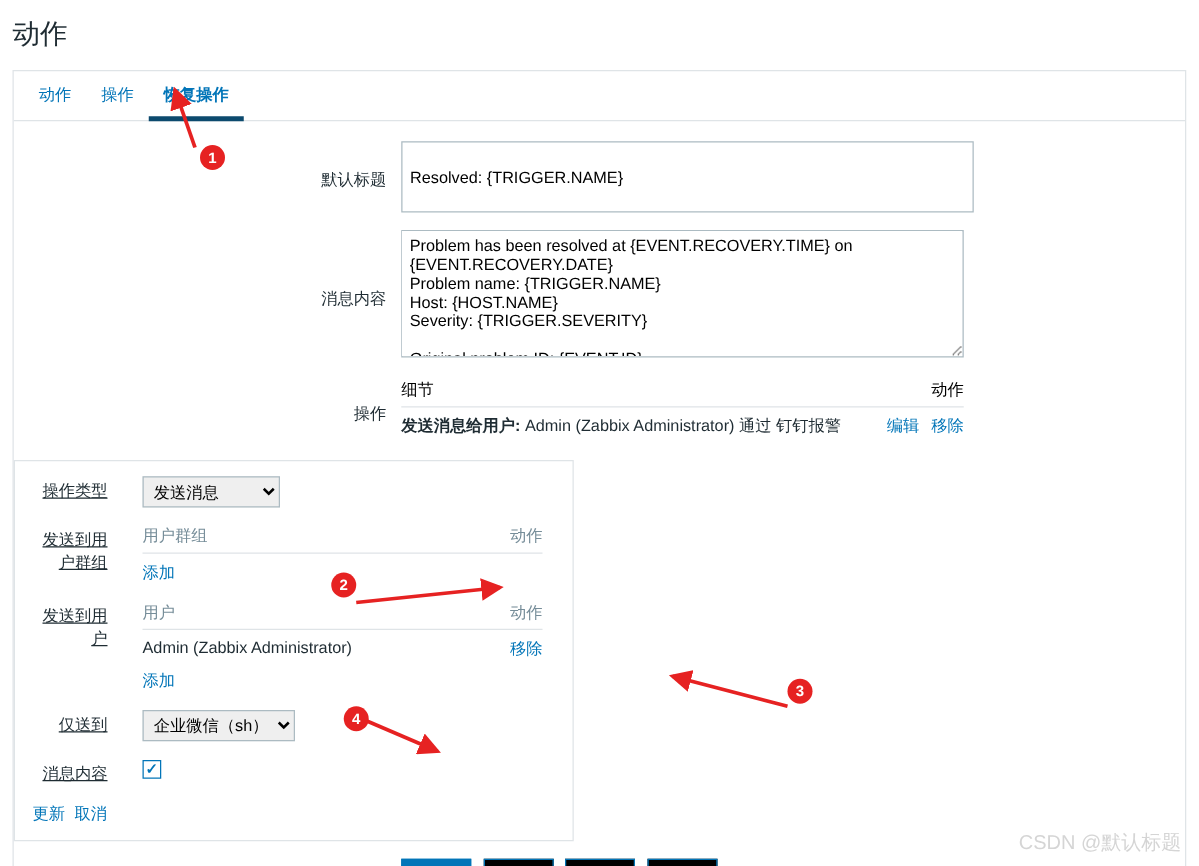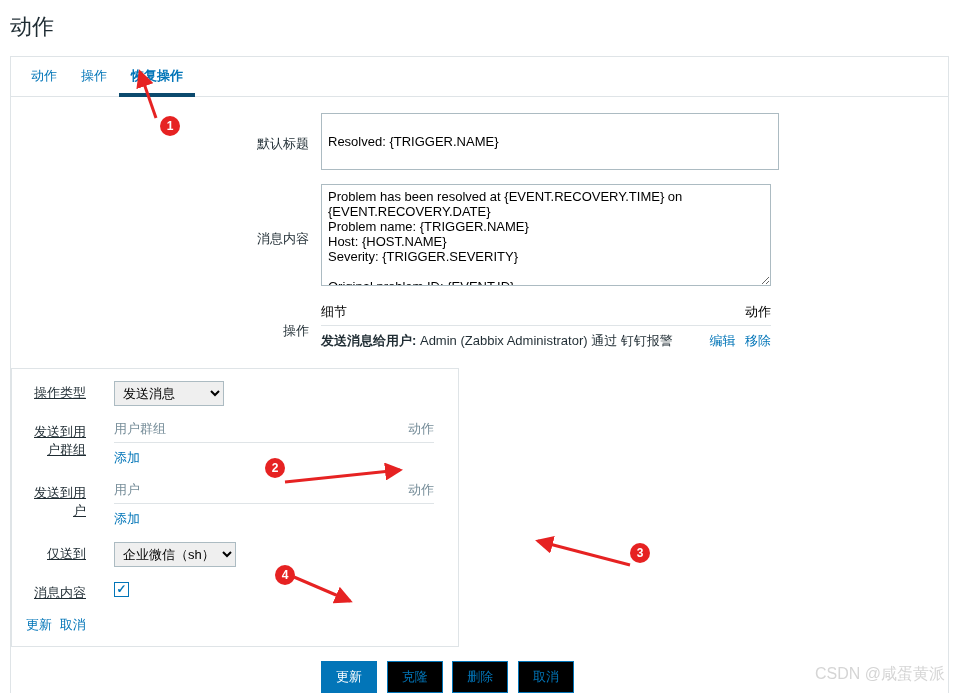--- a/index.html
+++ b/index.html
@@ -120,20 +120,24 @@
           </div>
 
           <div class="detail-row">
             <div class="detail-label">发送到用户</div>
             <div class="detail-control">
               <div class="sub-table">
                 <div class="sub-header">
                   <span>用户</span>
                   <span>动作</span>
                 </div>
+                <div class="sub-row">
+                  <span>Admin (Zabbix Administrator)</span>
+                  <span class="link">移除</span>
+                </div>
                 <div class="sub-add"><span class="link">添加</span></div>
               </div>
             </div>
           </div>
 
           <div class="detail-row">
             <div class="detail-label">仅送到</div>
             <div class="detail-control">
               <select>
                 <option>企业微信（sh）</option>
@@ -159,21 +163,21 @@
     <div class="button-row">
       <button class="btn primary">更新</button>
       <button class="btn">克隆</button>
       <button class="btn">删除</button>
       <button class="btn">取消</button>
     </div>
 
   </div>
 </div>
 
-<div class="watermark">CSDN @咸蛋黄派</div>
+<div class="watermark">CSDN @默认标题</div>
 
 <div class="annot" style="left:160px; top:116px;">
     <div class="badge">1</div>
   </div>
 <div class="annot" style="left:265px; top:458px;">
     <div class="badge">2</div>
   </div>
 <div class="annot" style="left:630px; top:543px;">
     <div class="badge">3</div>
   </div>

